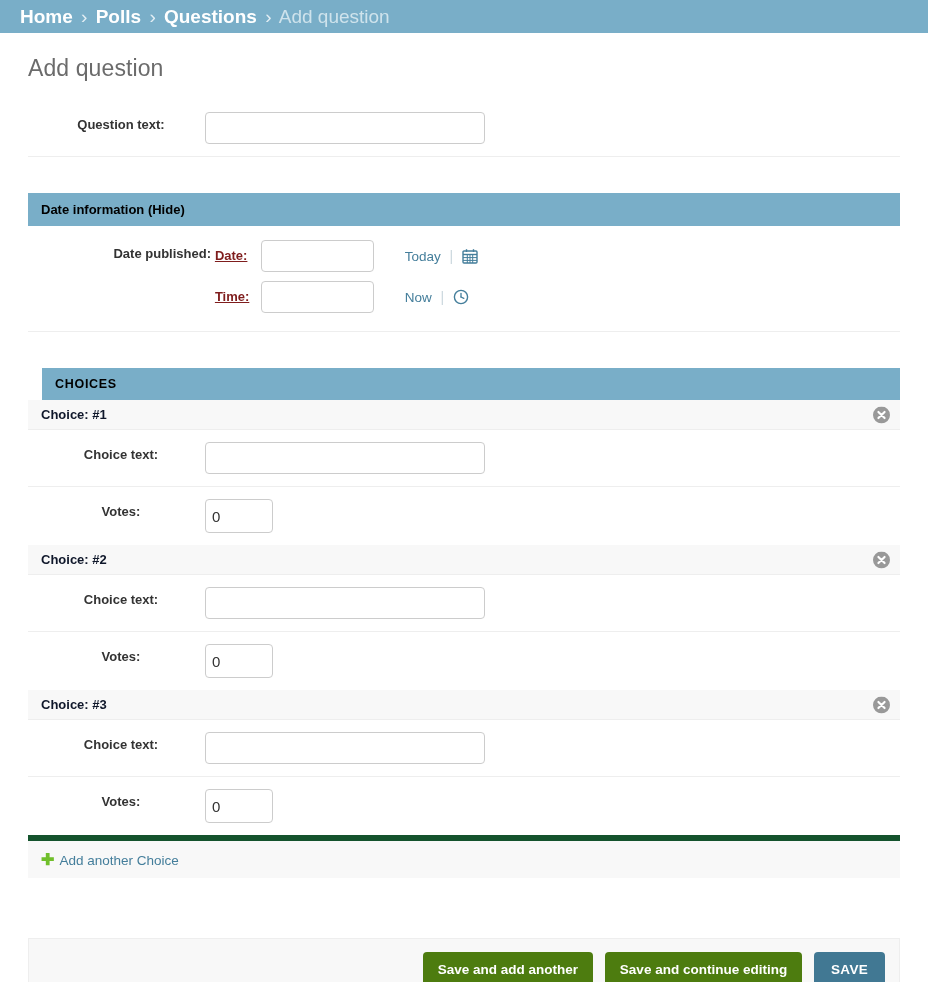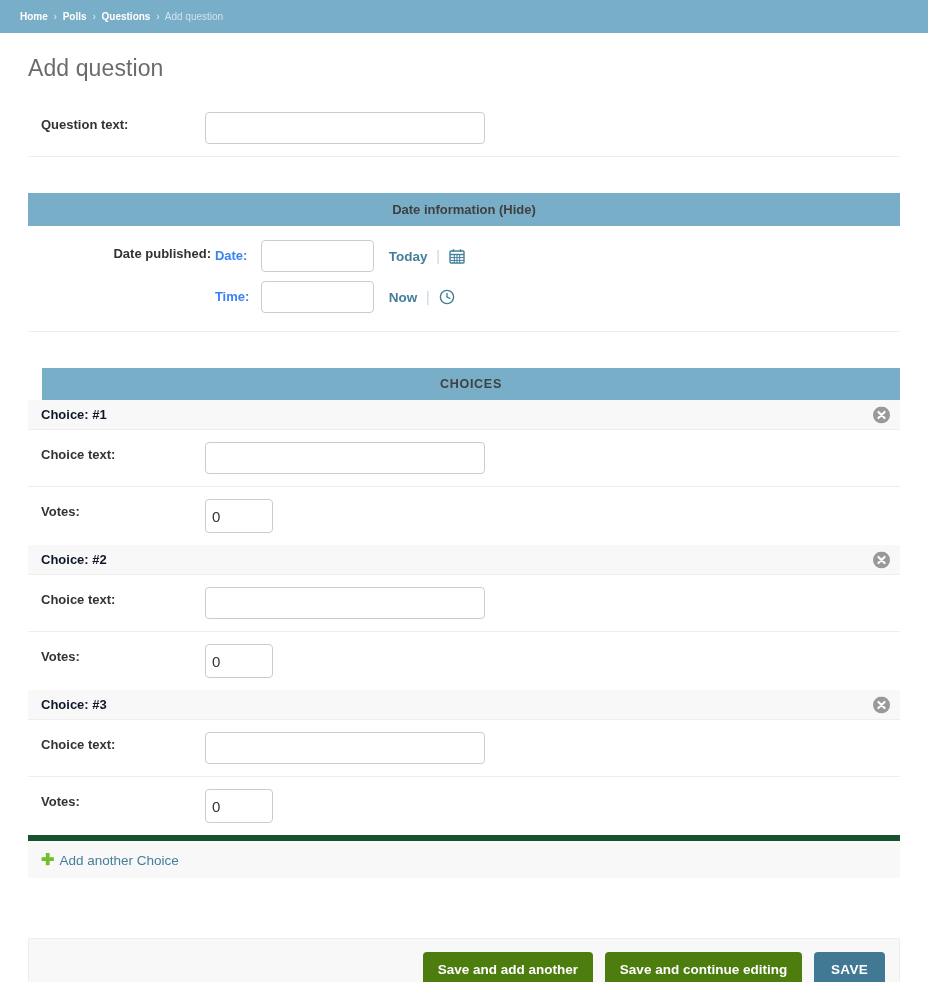--- a/index.html
+++ b/index.html
@@ -13,21 +13,21 @@
     font-size: 14px;
     color: #333333;
   }
 
   
   .breadcrumbs {
     background: #79aec8;
     height: 33px;
     line-height: 33px;
     padding: 0 20px;
-    font-size: 10px;
+    font-size: 19px;
     color: #ffffff;
     white-space: nowrap;
   }
   .breadcrumbs a {
     color: #ffffff;
     font-weight: bold;
     text-decoration: none;
   }
   .breadcrumbs .sep {
     color: #e3eef4;
@@ -53,25 +53,24 @@
     padding: 0 20px;
   }
 
   
   .module {
     margin: 0 8px 0 8px;
     background: #ffffff;
   }
   .module-head {
     background: #79aec8;
-    color: #404040;
+    color: #000000;
     font-size: 13px;
     font-weight: bold;
     padding: 9px 13px;
-    text-align: center;
   }
   .module-head.caps {
     text-transform: uppercase;
     letter-spacing: 0.7px;
     font-size: 12.5px;
     margin-left: 14px;
   }
 
   
   .form-row {
@@ -81,20 +80,21 @@
   }
   .form-row.no-border { border-bottom: none; }
   .form-row label {
     display: inline-block;
     width: 160px;
     padding-top: 5px;
     font-weight: bold;
     font-size: 13px;
     color: #333333;
     vertical-align: top;
+    text-align: center;
   }
   .field-wrap { display: inline-block; vertical-align: top; }
 
   input.text-input {
     width: 280px;
     height: 32px;
     padding: 5px 6px;
     border: 1px solid #cccccc;
     border-radius: 4px;
     font-family: "Liberation Sans", sans-serif;
@@ -128,43 +128,43 @@
     text-align: right;
   }
   .datetime-fields { display: inline-block; vertical-align: top; }
   .dt-line { margin-bottom: 9px; white-space: nowrap; }
   .dt-line:last-child { margin-bottom: 0; }
   .dt-caption {
     display: inline-block;
     width: 42px;
     font-weight: bold;
     font-size: 13px;
-    color: #3b82f6;
+    color: #7f1d1d;
+    text-decoration: underline;
   }
   .dt-input {
     width: 113px;
     height: 32px;
     padding: 5px 6px;
     border: 1px solid #cccccc;
     border-radius: 4px;
     font-family: "Liberation Sans", sans-serif;
     font-size: 14px;
     background: #ffffff;
     outline: none;
     vertical-align: middle;
   }
   .dt-input.time { width: 113px; margin-left: 0; }
   .shortcut {
     display: inline-block;
-    margin-left: 11px;
+    margin-left: 27px;
     color: #447e9b;
     font-size: 13.5px;
     text-decoration: none;
     vertical-align: middle;
-    font-weight: bold;
   }
   .shortcut-sep { color: #c9d6dd; margin: 0 5px; vertical-align: middle; }
   .icon-btn { vertical-align: middle; display: inline-block; line-height: 0; }
 
   
   .inline-head {
     background: #f8f8f8;
     border-bottom: 1px solid #eeeeee;
     padding: 7px 13px;
     font-weight: bold;

